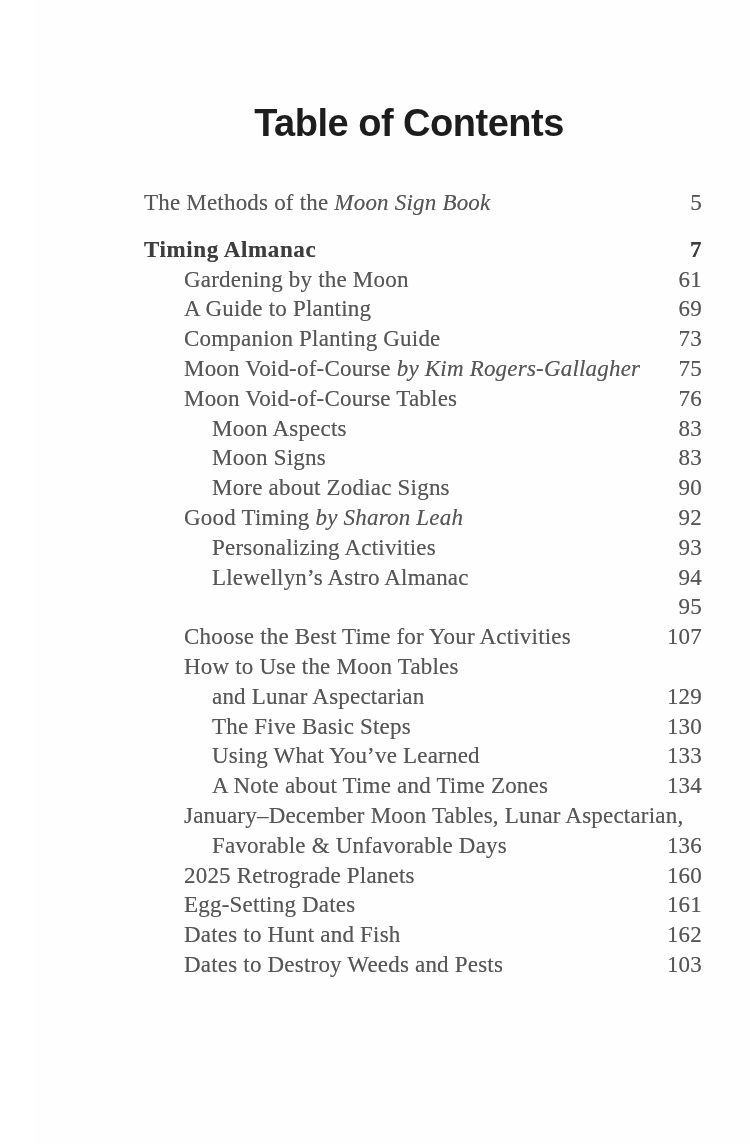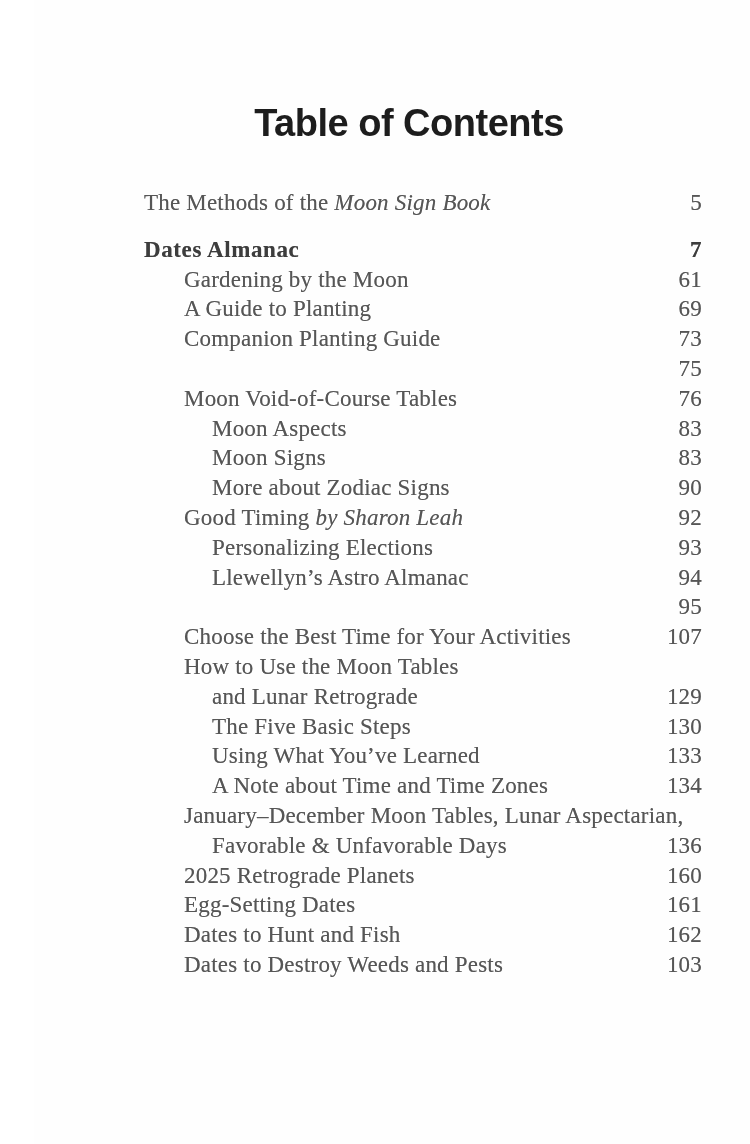--- a/index.html
+++ b/index.html
@@ -68,40 +68,41 @@
 
 <div class="page">
   <h1 class="title">Table of Contents</h1>
   <div class="toc" id="toc-list">
   <div class="row level-0">
     <span class="label"><span>The Methods of the </span><span class="em">Moon Sign Book</span></span>
     <span class="pagenum">5</span>
   </div>
 
   <div class="row level-0 bold gap-before">
-    <span class="label"><span>Dates Almanac</span></span>
+    <span class="label"><span>Timing Almanac</span></span>
     <span class="pagenum">7</span>
   </div>
 
   <div class="row level-1">
     <span class="label"><span>Gardening by the Moon</span></span>
     <span class="pagenum">61</span>
   </div>
 
   <div class="row level-1">
     <span class="label"><span>A Guide to Planting</span></span>
     <span class="pagenum">69</span>
   </div>
 
   <div class="row level-1">
     <span class="label"><span>Companion Planting Guide</span></span>
     <span class="pagenum">73</span>
   </div>
 
   <div class="row level-1">
+    <span class="label"><span>Moon Void-of-Course </span><span class="em">by Kim Rogers-Gallagher</span></span>
     <span class="pagenum">75</span>
   </div>
 
   <div class="row level-1">
     <span class="label"><span>Moon Void-of-Course Tables</span></span>
     <span class="pagenum">76</span>
   </div>
 
 
   <div class="row level-2">
@@ -118,21 +119,21 @@
     <span class="label"><span>More about Zodiac Signs</span></span>
     <span class="pagenum">90</span>
   </div>
 
   <div class="row level-1">
     <span class="label"><span>Good Timing </span><span class="em">by Sharon Leah</span></span>
     <span class="pagenum">92</span>
   </div>
 
   <div class="row level-2">
-    <span class="label"><span>Personalizing Elections</span></span>
+    <span class="label"><span>Personalizing Activities</span></span>
     <span class="pagenum">93</span>
   </div>
 
   <div class="row level-2">
     <span class="label"><span>Llewellyn’s Astro Almanac</span></span>
     <span class="pagenum">94</span>
   </div>
 
   <div class="row level-2">
     <span class="pagenum">95</span>
@@ -142,21 +143,21 @@
     <span class="label"><span>Choose the Best Time for Your Activities</span></span>
     <span class="pagenum">107</span>
   </div>
 
   <div class="row level-1">
     <span class="label"><span>How to Use the Moon Tables</span></span>
     <span class="pagenum"></span>
   </div>
 
   <div class="row level-2">
-    <span class="label"><span>and Lunar Retrograde</span></span>
+    <span class="label"><span>and Lunar Aspectarian</span></span>
     <span class="pagenum">129</span>
   </div>
 
   <div class="row level-2">
     <span class="label"><span>The Five Basic Steps</span></span>
     <span class="pagenum">130</span>
   </div>
 
   <div class="row level-2">
     <span class="label"><span>Using What You’ve Learned</span></span>

